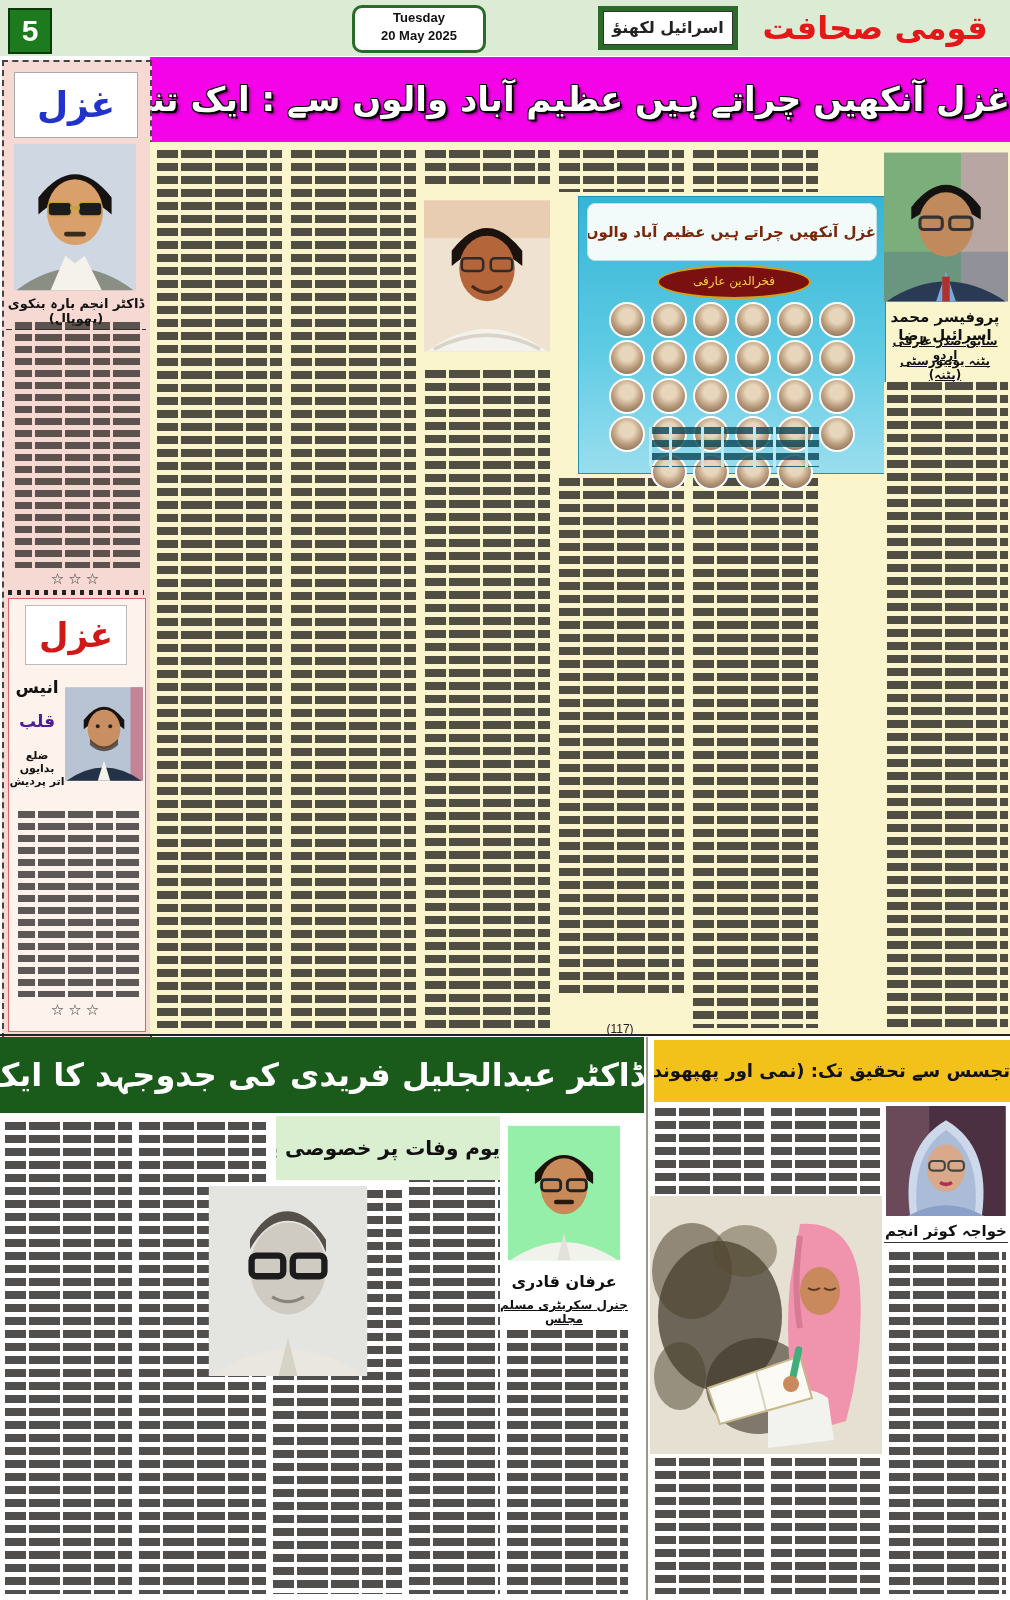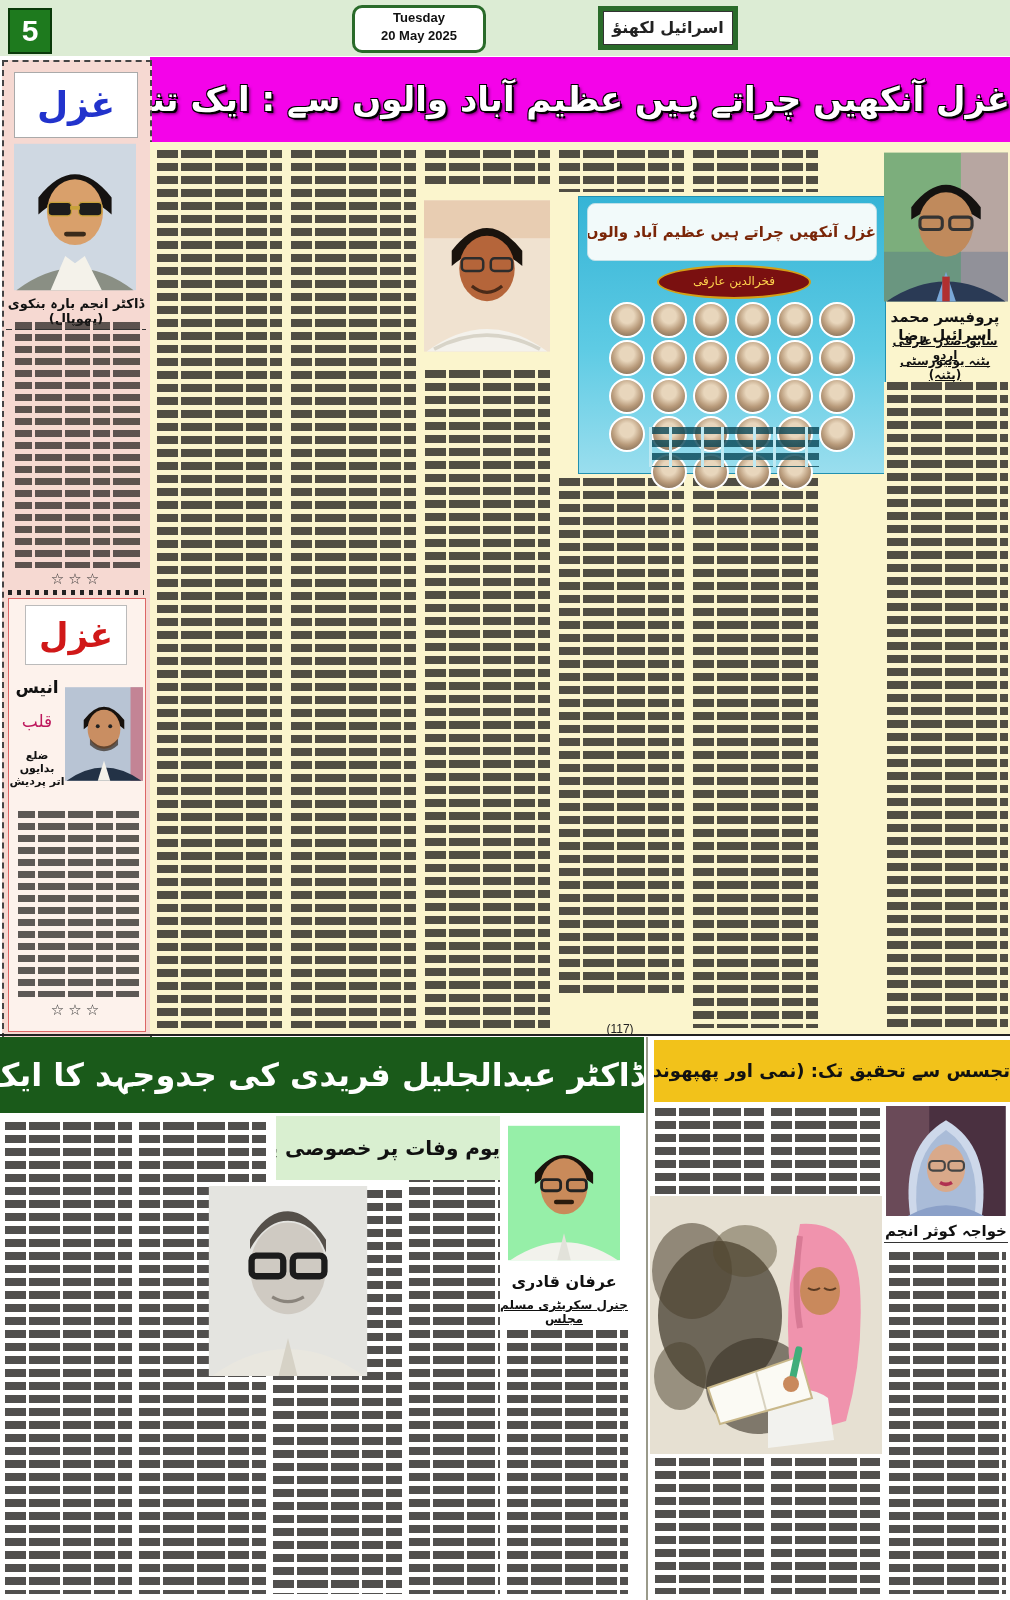--- a/index.html
+++ b/index.html
@@ -45,20 +45,21 @@
   <div class="abs box-border-green center" style="left:352px;top:5px;width:128px;height:42px;">
     <div style="font-family:Liberation Sans, sans-serif;font-weight:bold;font-size:13px;line-height:20px;color:#111;">Tuesday</div>
     <div style="font-family:'Liberation Sans',sans-serif;font-weight:bold;font-size:13px;line-height:16px;color:#111;">20 May 2025</div>
   </div>
 
   <div class="abs" style="left:598px;top:6px;width:140px;height:44px;background:#2a6b2a;padding:0;">
     <div class="center rtl" style="position:absolute;left:5px;top:5px;right:5px;bottom:5px;background:#fff;border:1px solid #333;
                 font-size:16px;font-weight:bold;line-height:32px;color:#222;">اسرائیل لکھنؤ</div>
   </div>
 
+  <div class="abs rtl center" style="left:750px;top:4px;width:250px;height:48px;color:#e41818;font-size:32px;font-weight:bold;line-height:48px;">قومی صحافت</div>
 
   <div class="abs headline-magenta center rtl" style="left:150px;top:57px;width:860px;height:85px;border-bottom:2px solid #222;">
     <div style="font-size:34px;line-height:85px;white-space:nowrap;overflow:hidden;">غزل آنکھیں چراتے ہیں عظیم آباد والوں سے : ایک تنقیدی جائزہ</div>
   </div>
 
   <div class="abs" style="left:2px;top:60px;width:146px;height:975px;background:#f6d9d2;border:2px dashed #444;">
 
     <div class="abs center" style="left:10px;top:10px;width:122px;height:64px;background:#fff;border:1px solid #aaa;">
       <span style="color:#2233cc;font-size:36px;font-weight:bold;line-height:64px;">غزل</span>
     </div>
@@ -85,21 +86,21 @@
 
     <div class="abs deco-dots" style="left:4px;top:528px;width:136px;height:5px;"></div>
 
     <div class="abs" style="left:4px;top:536px;width:136px;height:432px;background:#fdf2ec;border:1px solid #d66;">
 
       <div class="abs center" style="left:16px;top:6px;width:100px;height:58px;background:#fff;border:1px solid #bbb;">
         <span style="color:#d01818;font-size:34px;font-weight:bold;line-height:58px;">غزل</span>
       </div>
 
       <div class="abs rtl center" style="left:2px;top:78px;width:52px;font-size:17px;font-weight:bold;color:#111;">انیس</div>
-      <div class="abs rtl center" style="left:2px;top:112px;width:52px;font-size:17px;font-weight:normal;color:#be185d;">قلب</div>
+      <div class="abs rtl center" style="left:2px;top:112px;width:52px;font-size:17px;font-weight:bold;color:#4c1d95;">قلب</div>
       <div class="abs rtl center" style="left:0px;top:150px;width:56px;font-size:11px;font-weight:bold;color:#111;">ضلع بدایوں</div>
       <div class="abs rtl center" style="left:0px;top:176px;width:56px;font-size:11px;font-weight:bold;color:#111;">اتر پردیش</div>
 
       <div class="abs" style="left:56px;top:70px;width:78px;height:130px;">
         <svg width="78" height="130" viewBox="0 0 100 120">
           <rect width="100" height="120" fill="#b8c4d4"></rect>
           <rect x="84" width="16" height="120" fill="#c86a7a" opacity=".7"></rect>
           <path d="M24,42 Q50,8 76,42 L76,54 Q50,32 24,54 Z" fill="#17120e"></path>
           <ellipse cx="50" cy="54" rx="21" ry="25" fill="#c98e62"></ellipse>
           <path d="M32,66 Q50,86 68,66 L68,74 Q50,90 32,74 Z" fill="#2a1d12" opacity=".65"></path>

